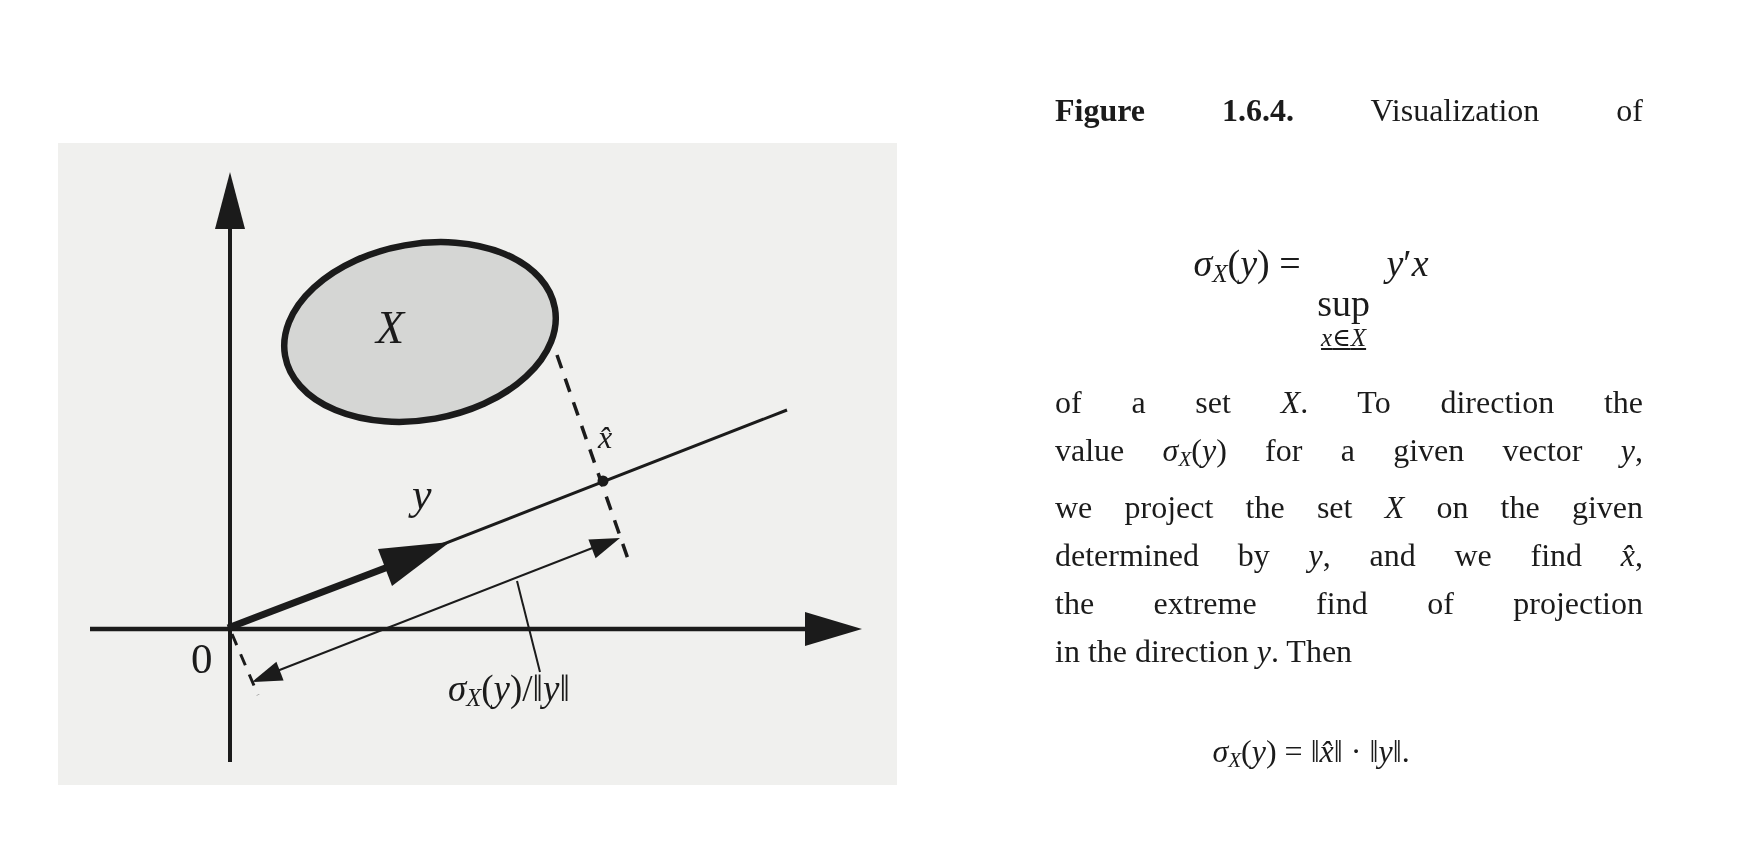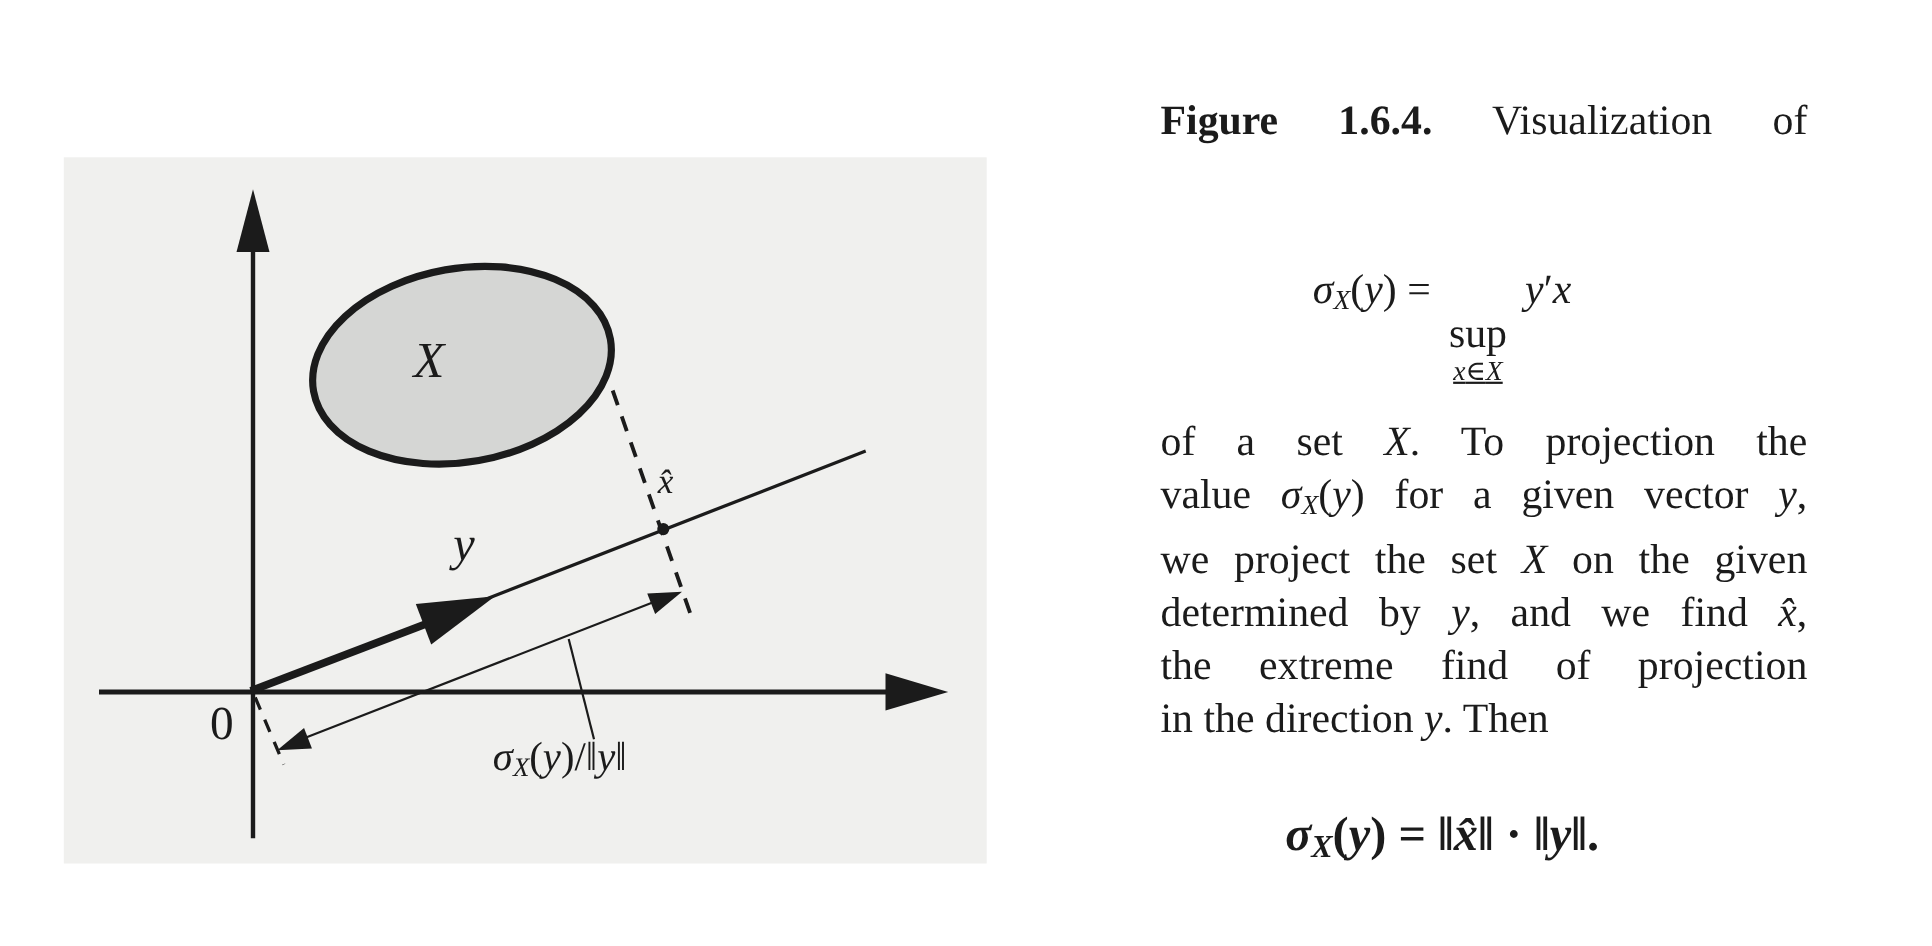--- a/index.html
+++ b/index.html
@@ -22,31 +22,31 @@
   }
   #panel svg{position:absolute;left:0;top:0;}
   .dlabel{position:absolute;line-height:1;white-space:nowrap;color:var(--ink);}
   #lbl-set   {left:318px;top:162px;font-size:46px;font-style:italic;}
   #lbl-vec   {left:354px;top:330px;font-size:44px;font-style:italic;}
   #lbl-xhat  {left:540px;top:278px;font-size:32px;font-style:italic;}
   #lbl-origin{left:133px;top:494px;font-size:43px;}
   #lbl-meas  {left:390px;top:527px;font-size:37px;width:240px;}
   
   #caption{position:absolute;left:1055px;top:0;width:588px;}
-  .cline{font-size:38px;line-height:48px;white-space:normal;}
+  .cline{font-size:32px;line-height:48px;white-space:normal;}
   .jline{text-align:justify;text-align-last:justify;}
   #title-block{position:absolute;left:0;top:86px;width:588px;}
   #eq1{position:absolute;left:0;top:241px;width:588px;text-align:center;
        font-size:38px;line-height:44px;transform:translateX(-38px);}
   .stk{display:inline-flex;flex-direction:column;align-items:center;
        line-height:1;vertical-align:-1.05em;margin:0 7px;text-align:center;}
   .stk-sub{font-size:0.66em;margin-top:3px;text-decoration:underline;}
   #body-block{position:absolute;left:0;top:378px;width:588px;}
   #eq2{position:absolute;left:0;top:733px;width:588px;text-align:center;
-       font-size:44px;transform:translateX(-38px);font-weight:bold;}
+       font-size:32px;transform:translateX(-38px);}
 </style>
 </head>
 <body>
 
 <div id="panel">
   <svg width="839" height="642" viewBox="0 0 839 642">
 
     <g transform="translate(362,189) rotate(-10)">
       <ellipse cx="0" cy="0" rx="137" ry="88" fill="var(--ellipse_fill)" stroke="var(--ink)" stroke-width="6.5"></ellipse>
     </g>
@@ -91,21 +91,21 @@
   <div id="eq1">
     <span><span class="it">σ</span><span class="it sub">X</span><span>(</span><span class="it">y</span><span>) =</span></span>
     <span class="stk">
       <span>sup</span>
       <span class="stk-sub"><span class="it">x</span><span>∈</span><span class="it">X</span></span>
     </span>
     <span><span class="it">y</span><span>′</span><span class="it">x</span></span>
   </div>
 
   <div id="body-block">
-    <div class="cline jline"><span>of a set </span><span class="it">X</span><span>.  To projection the</span></div>
+    <div class="cline jline"><span>of a set </span><span class="it">X</span><span>.  To direction the</span></div>
     <div class="cline jline"><span>value </span><span class="it">σ</span><span class="it sub">X</span><span>(</span><span class="it">y</span><span>) for a given vector </span><span class="it">y</span><span>,</span></div>
     <div class="cline jline"><span>we project the set </span><span class="it">X</span><span> on the given</span></div>
     <div class="cline jline"><span>determined by </span><span class="it">y</span><span>, and we find </span><span class="it">x̂</span><span>,</span></div>
     <div class="cline jline"><span>the extreme find of projection</span></div>
     <div class="cline"><span>in the direction </span><span class="it">y</span><span>.  Then</span></div>
   </div>
 
   <div id="eq2"><span class="it">σ</span><span class="it sub">X</span><span>(</span><span class="it">y</span><span>) = ‖</span><span class="it">x̂</span><span>‖ · ‖</span><span class="it">y</span><span>‖.</span></div>
 
 </div>

